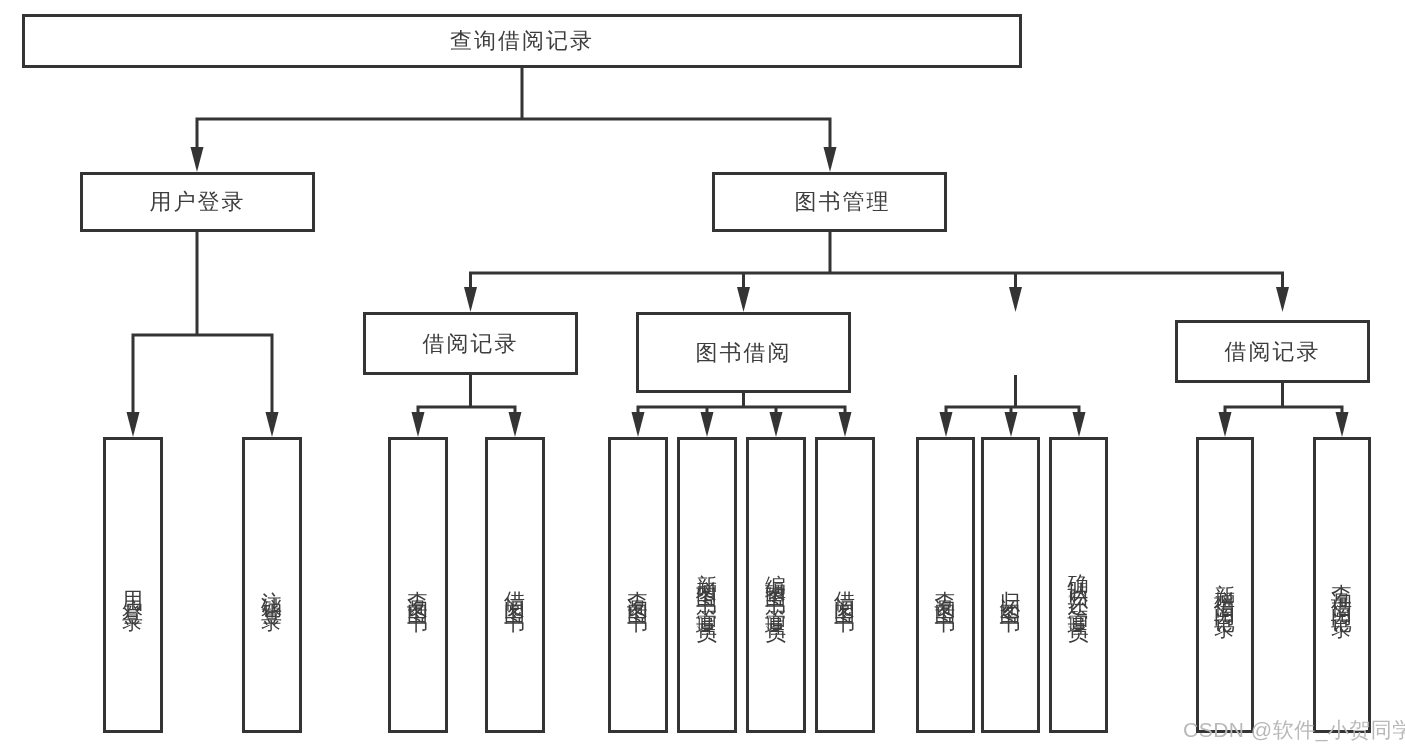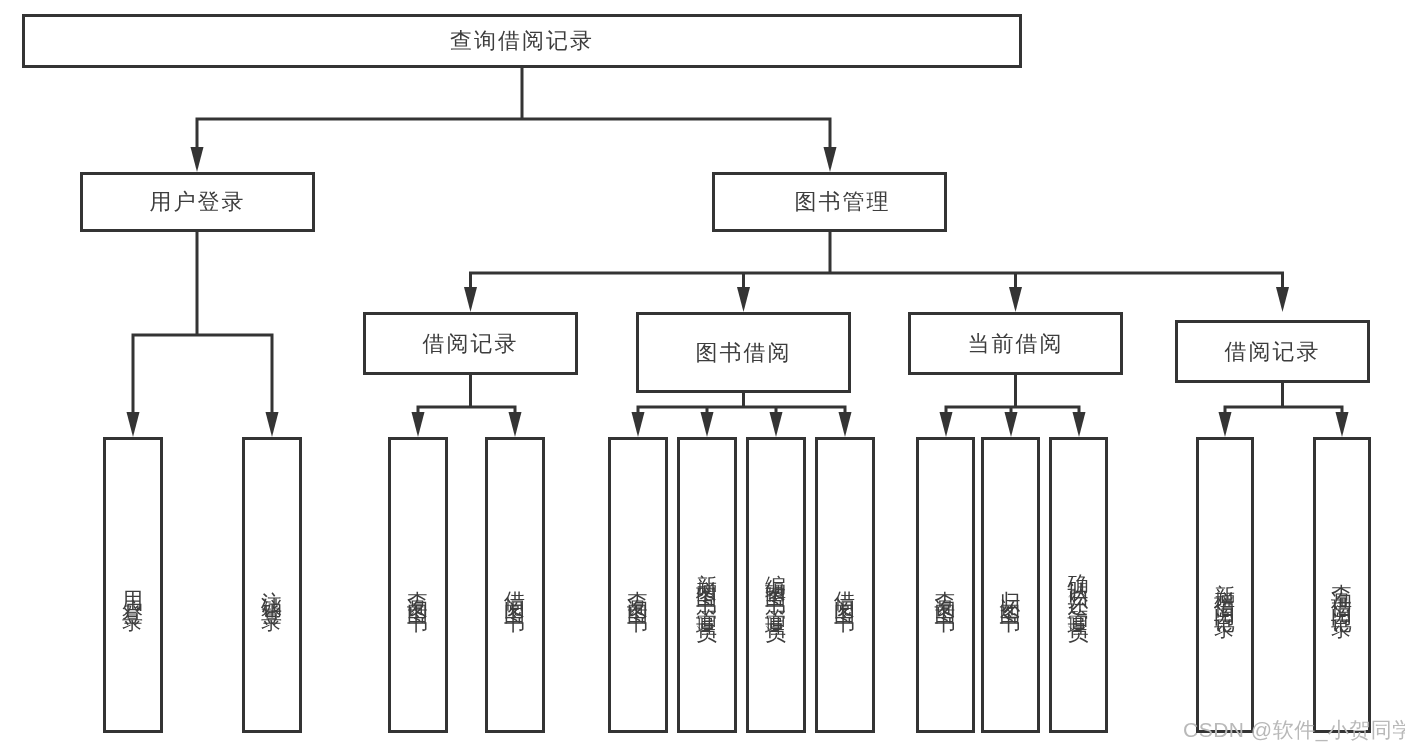--- a/index.html
+++ b/index.html
@@ -86,21 +86,20 @@
     </g>
   </svg>
 
   <div class="node h-node root-node" style="left:22px;top:14px;width:1000px;height:54px;">查询借阅记录</div>
 
   <div class="node h-node" style="left:80px;top:172px;width:235px;height:60px;">用户登录</div>
   <div class="node h-node" style="left:712px;top:172px;width:235px;height:60px;padding-left:26px;">图书管理</div>
 
   <div class="node h-node" style="left:363px;top:312px;width:215px;height:63px;">借阅记录</div>
   <div class="node h-node" style="left:636px;top:312px;width:215px;height:81px;">图书借阅</div>
-  <div class="node h-node" style="left:908px;top:312px;width:215px;height:63px;">当前借阅</div>
   <div class="node h-node" style="left:1175px;top:320px;width:195px;height:63px;">借阅记录</div>
 
   <div class="node v-node" style="left:103px;top:437px;width:60px;height:296px;">用户登录</div>
   <div class="node v-node" style="left:242px;top:437px;width:60px;height:296px;">注销登录</div>
 
   <div class="node v-node" style="left:388px;top:437px;width:60px;height:296px;">查询图书</div>
   <div class="node v-node" style="left:485px;top:437px;width:60px;height:296px;">借阅图书</div>
 
   <div class="node v-node" style="left:608px;top:437px;width:60px;height:296px;">查询图书</div>
   <div class="node v-node" style="left:677px;top:437px;width:60px;height:296px;">新增图书（管理员）</div>

